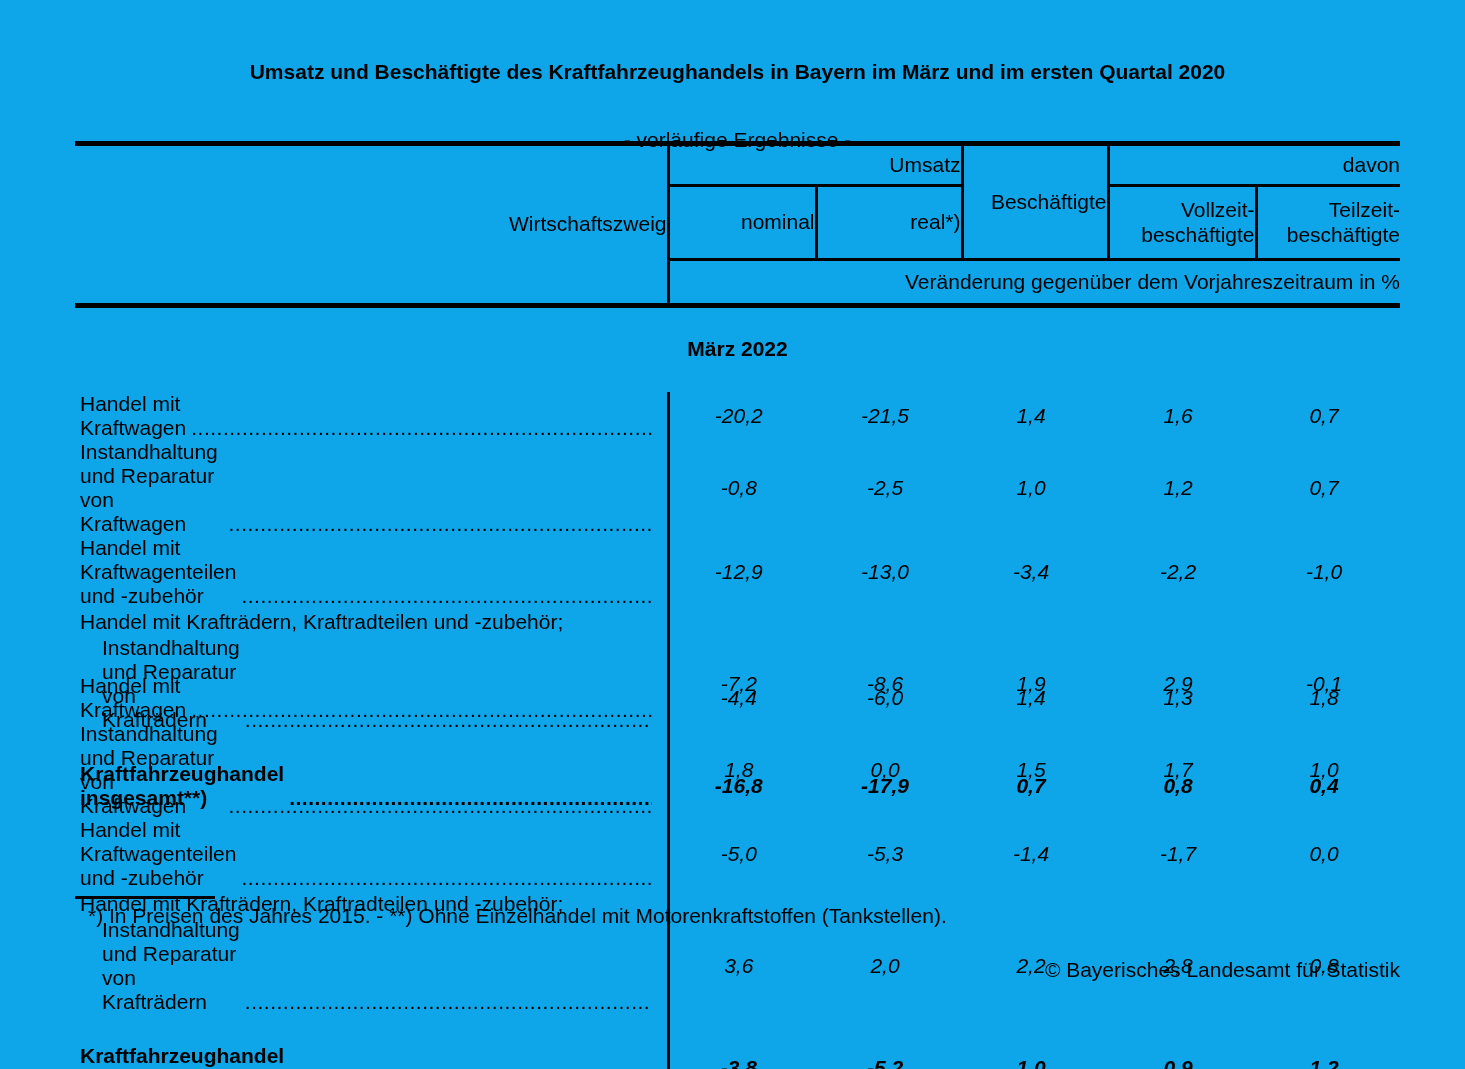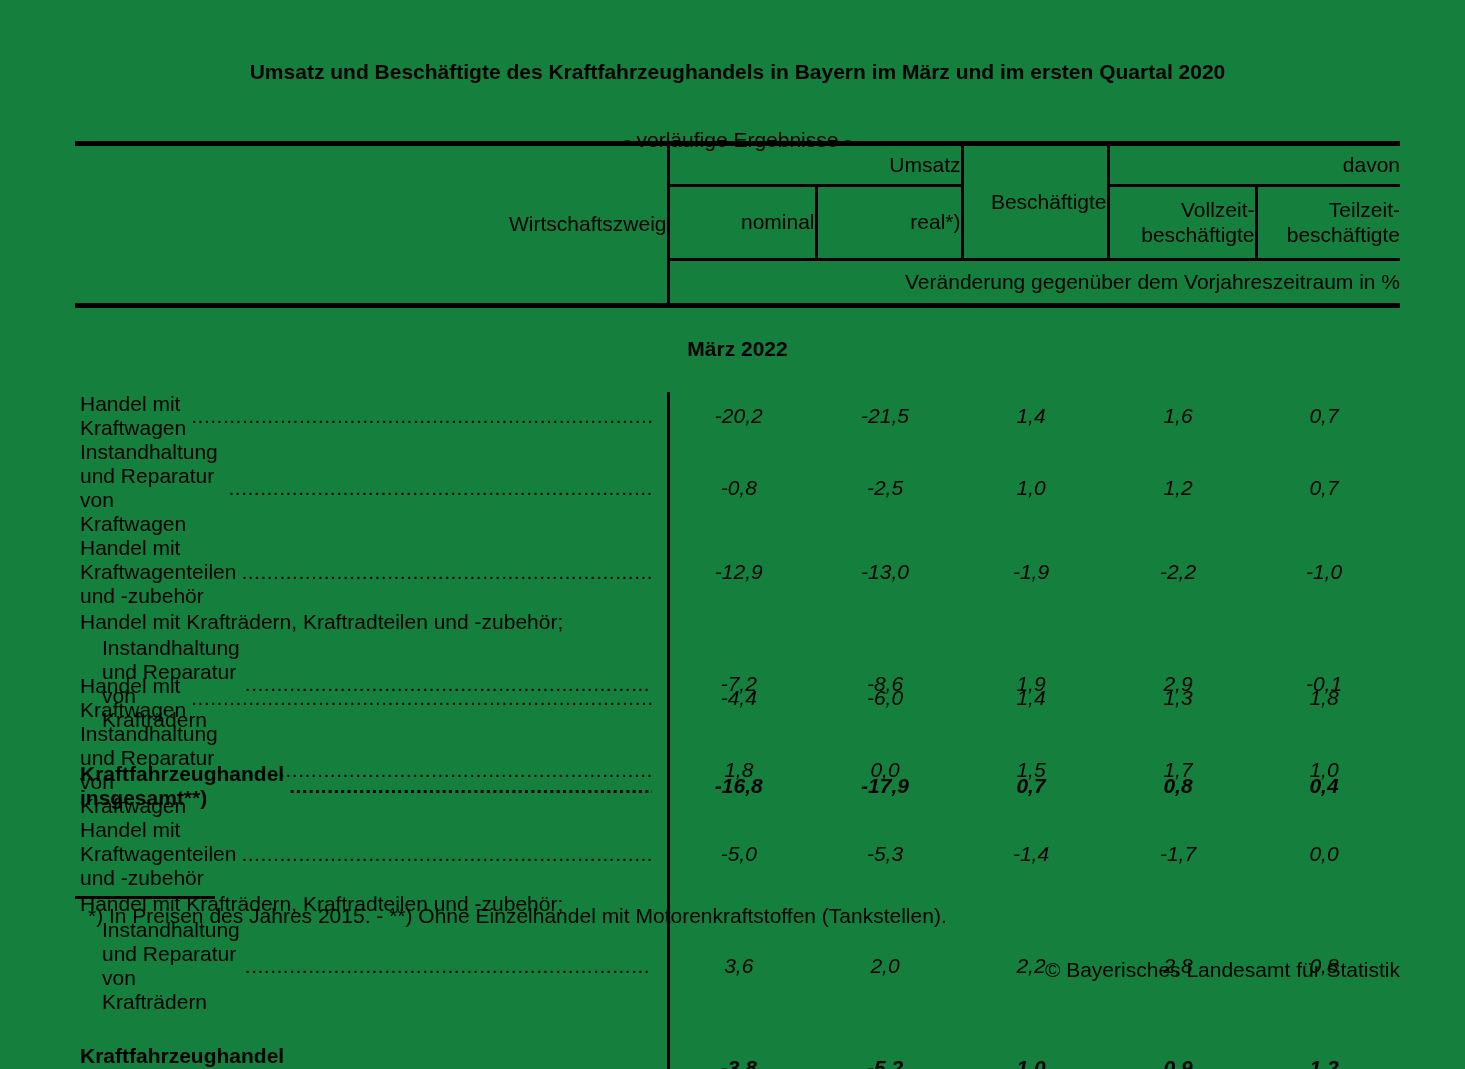--- a/index.html
+++ b/index.html
@@ -1,18 +1,18 @@
 <!DOCTYPE html>
 <html><head>
 <meta charset="utf-8">
 <style>
   * { box-sizing: border-box; margin: 0; padding: 0; }
   html, body { background: #ffffff; }
   body { font-family: "Liberation Sans", sans-serif; font-size: 21px; color: #000000; }
-  .page { position: relative; width: 1465px; height: 1069px; background: #15803d; overflow: hidden; }
+  .page { position: relative; width: 1465px; height: 1069px; background: #0ea5e9; overflow: hidden; }
 
   .title    { position: absolute; left: 75px; width: 1325px; top: 60px;  text-align: center; font-weight: bold; }
   .subtitle { position: absolute; left: 75px; width: 1325px; top: 96px;  text-align: center; margin-top: 32px; }
 
   table { border-collapse: collapse; table-layout: fixed; width: 1325px; }
   col.c0 { width: 593px; } col.c1 { width: 148px; } col.c2 { width: 146px; }
   col.c3 { width: 146px; } col.c4 { width: 148px; } col.c5 { width: 144px; }
 
   .hdr { position: absolute; left: 75px; top: 141px;
          border-top: 5px solid #000; border-bottom: 5px solid #000; }
@@ -29,21 +29,21 @@
   .sec2-heading { top: 621px; }
 
   .blk { position: absolute; left: 75px; }
   .blk1 { top: 392px; }
   .blk2 { top: 674px; }
   .blk td { vertical-align: middle; }
   .blk td.lbl { border-right: 3px solid #000; }
   .blk tr.data-row  { height: 28px; }
   .blk tr.gap-row   { height: 30px; }
   .blk tr.total-row { height: 36px; font-weight: bold; }
-  .lf { display: flex; align-items: center; padding-left: 5px; padding-right: 15px; }
+  .lf { display: flex; align-items: flex-end; padding-left: 5px; padding-right: 15px; }
   .lf.ind { padding-left: 27px; }
   .leader { flex: 1 1 auto; min-width: 0; overflow: hidden; white-space: nowrap; margin-left: 5px; letter-spacing: 0.5px; }
   .num { text-align: center; padding-right: 8px; font-style: italic; }
 
   .footrule  { position: absolute; left: 75px; top: 896px; width: 140px; height: 3px; background: #000; }
   .footnote  { position: absolute; left: 75px; top: 904px; width: 1325px; margin-left: 13px; }
   .copyright { position: absolute; left: 75px; top: 958px; width: 1325px; text-align: right; }
 </style>
 </head>
 <body>
@@ -127,21 +127,21 @@
     </tr>
     <tr class="data-row">
       <td class="lbl">
             <div class="lf">
               <span>Handel mit Kraftwagenteilen und -zubehör</span>
               <span class="leader">........................................................................................................................................................................................................</span>
             </div>
           </td>
       <td class="num">-12,9</td>
       <td class="num">-13,0</td>
-      <td class="num">-1,9</td>
+      <td class="num">-3,4</td>
       <td class="num">-2,2</td>
       <td class="num">-1,0</td>
     </tr>
     <tr class="data-row">
       <td class="lbl">
             <div class="lf">
               <span>Handel mit Krafträdern, Kraftradteilen und -zubehör;</span>
             </div>
           </td>
       <td class="num"></td>

